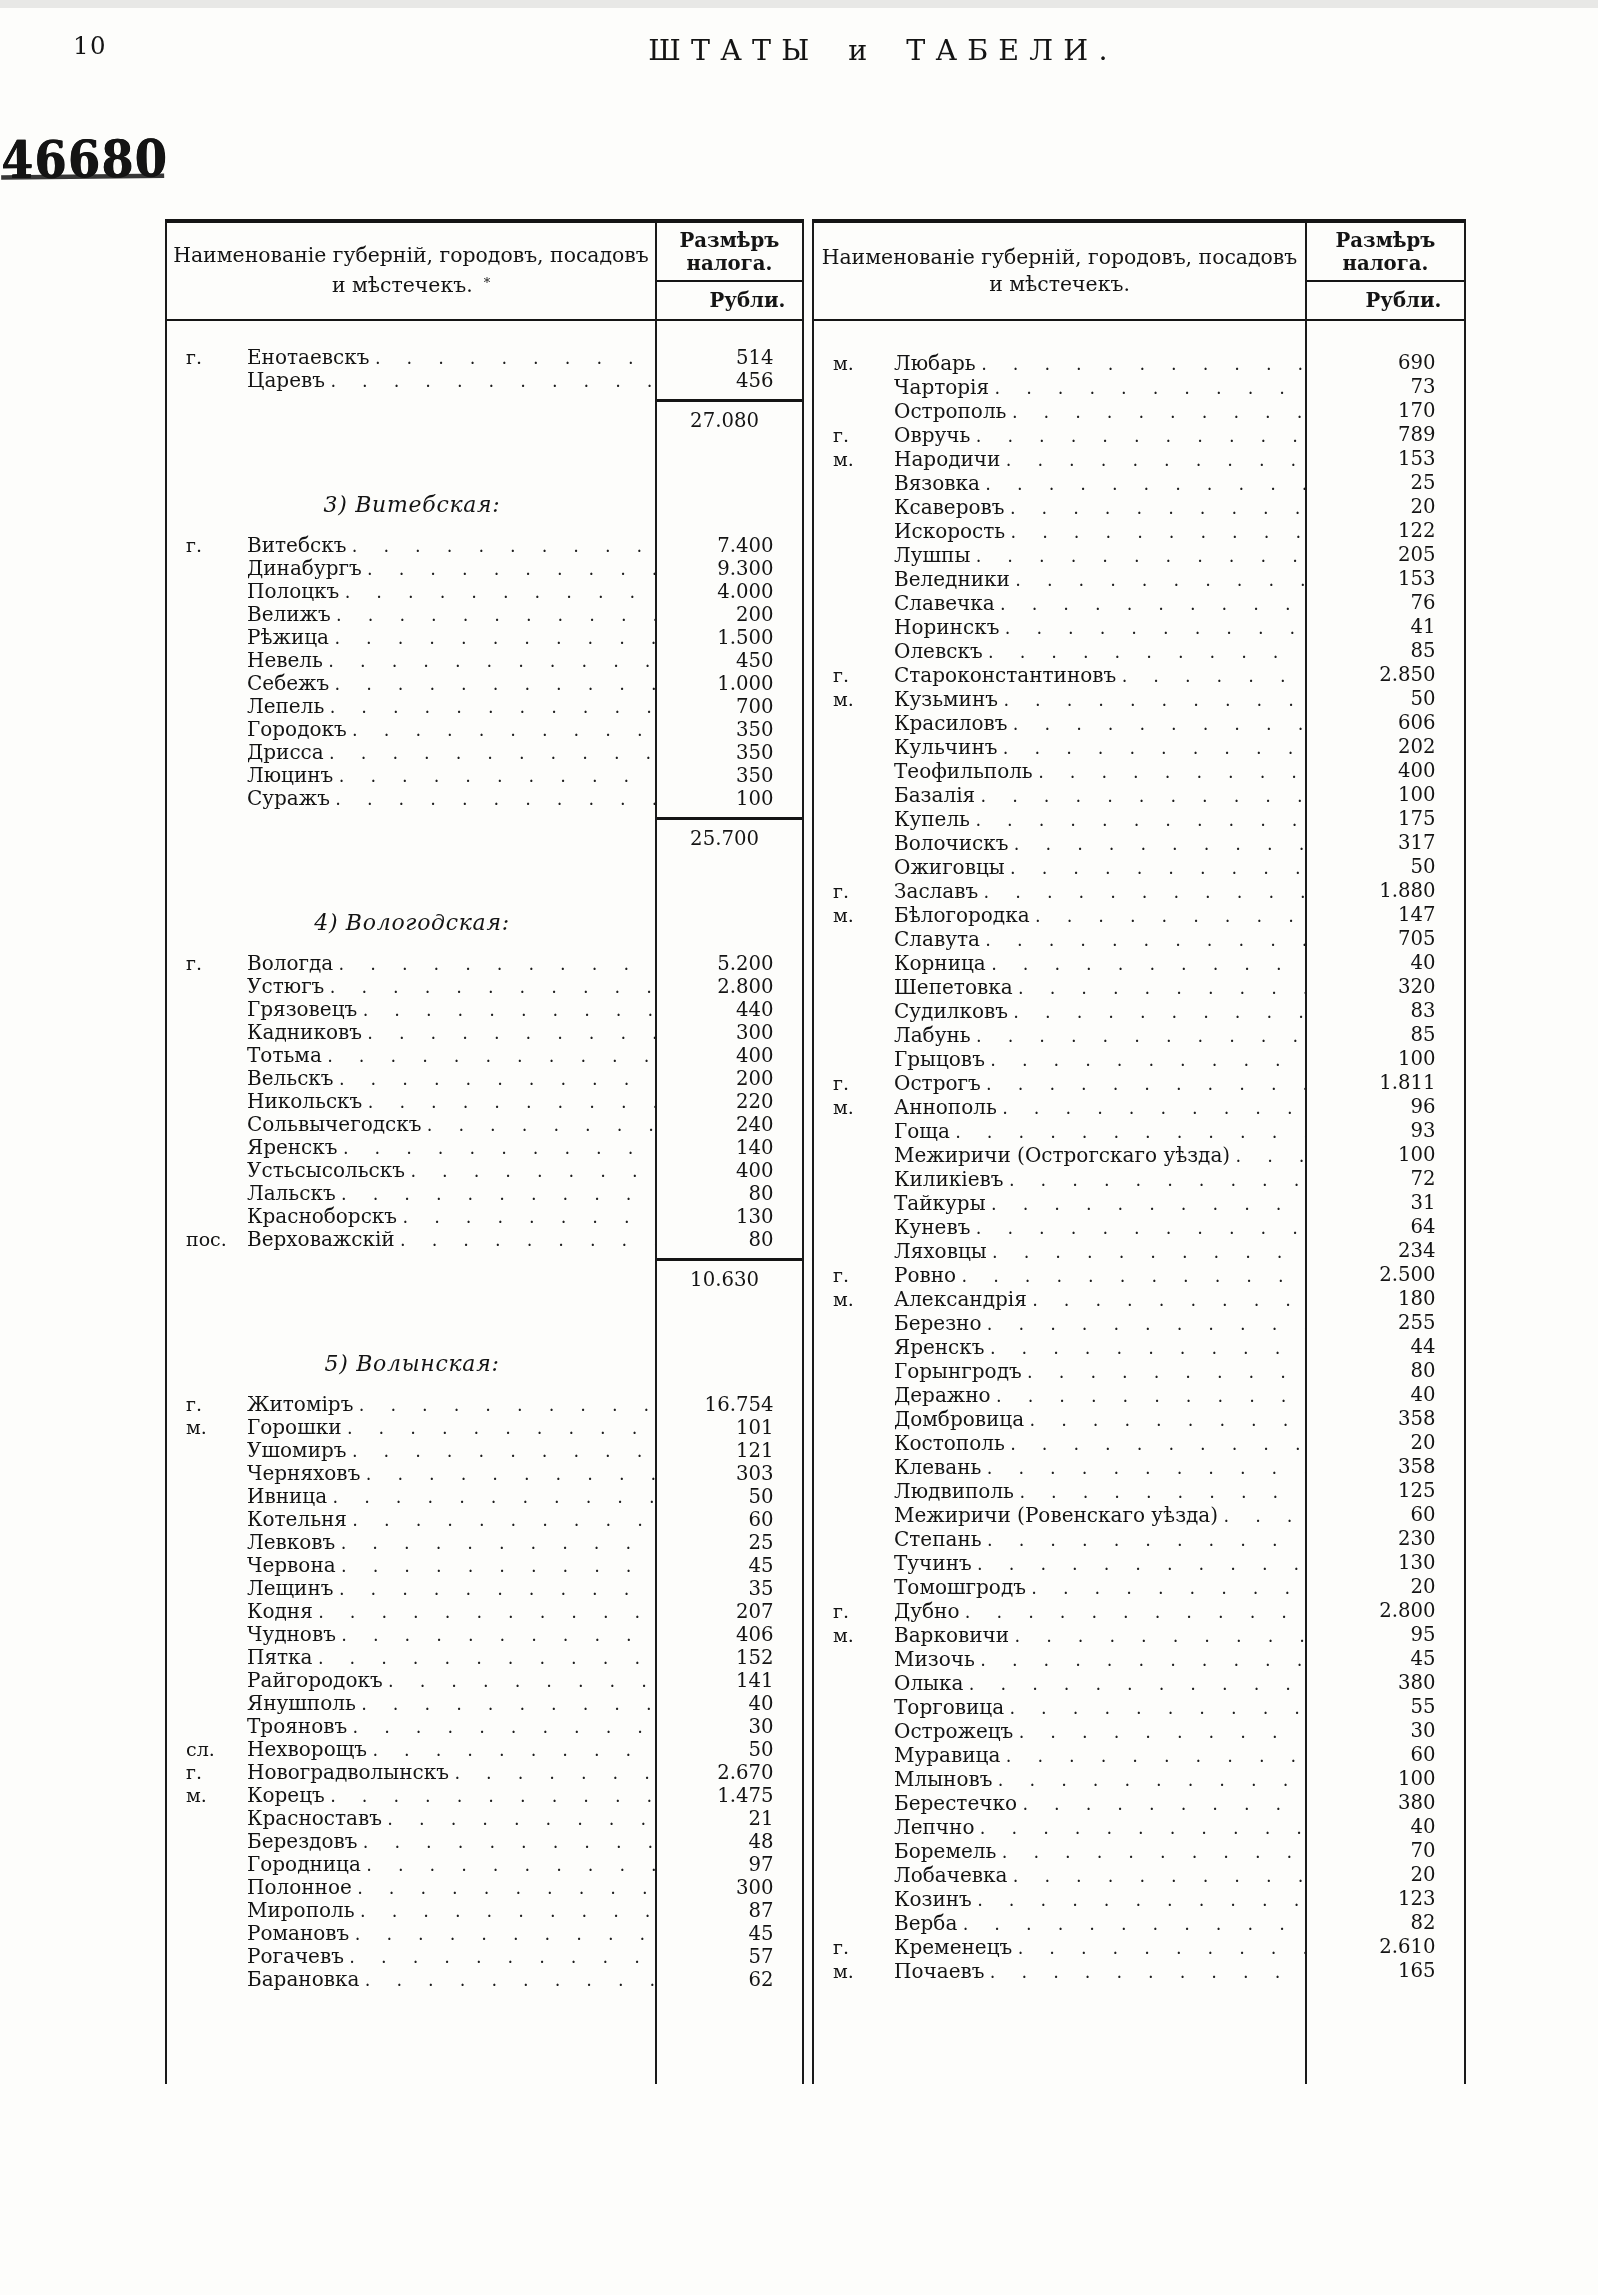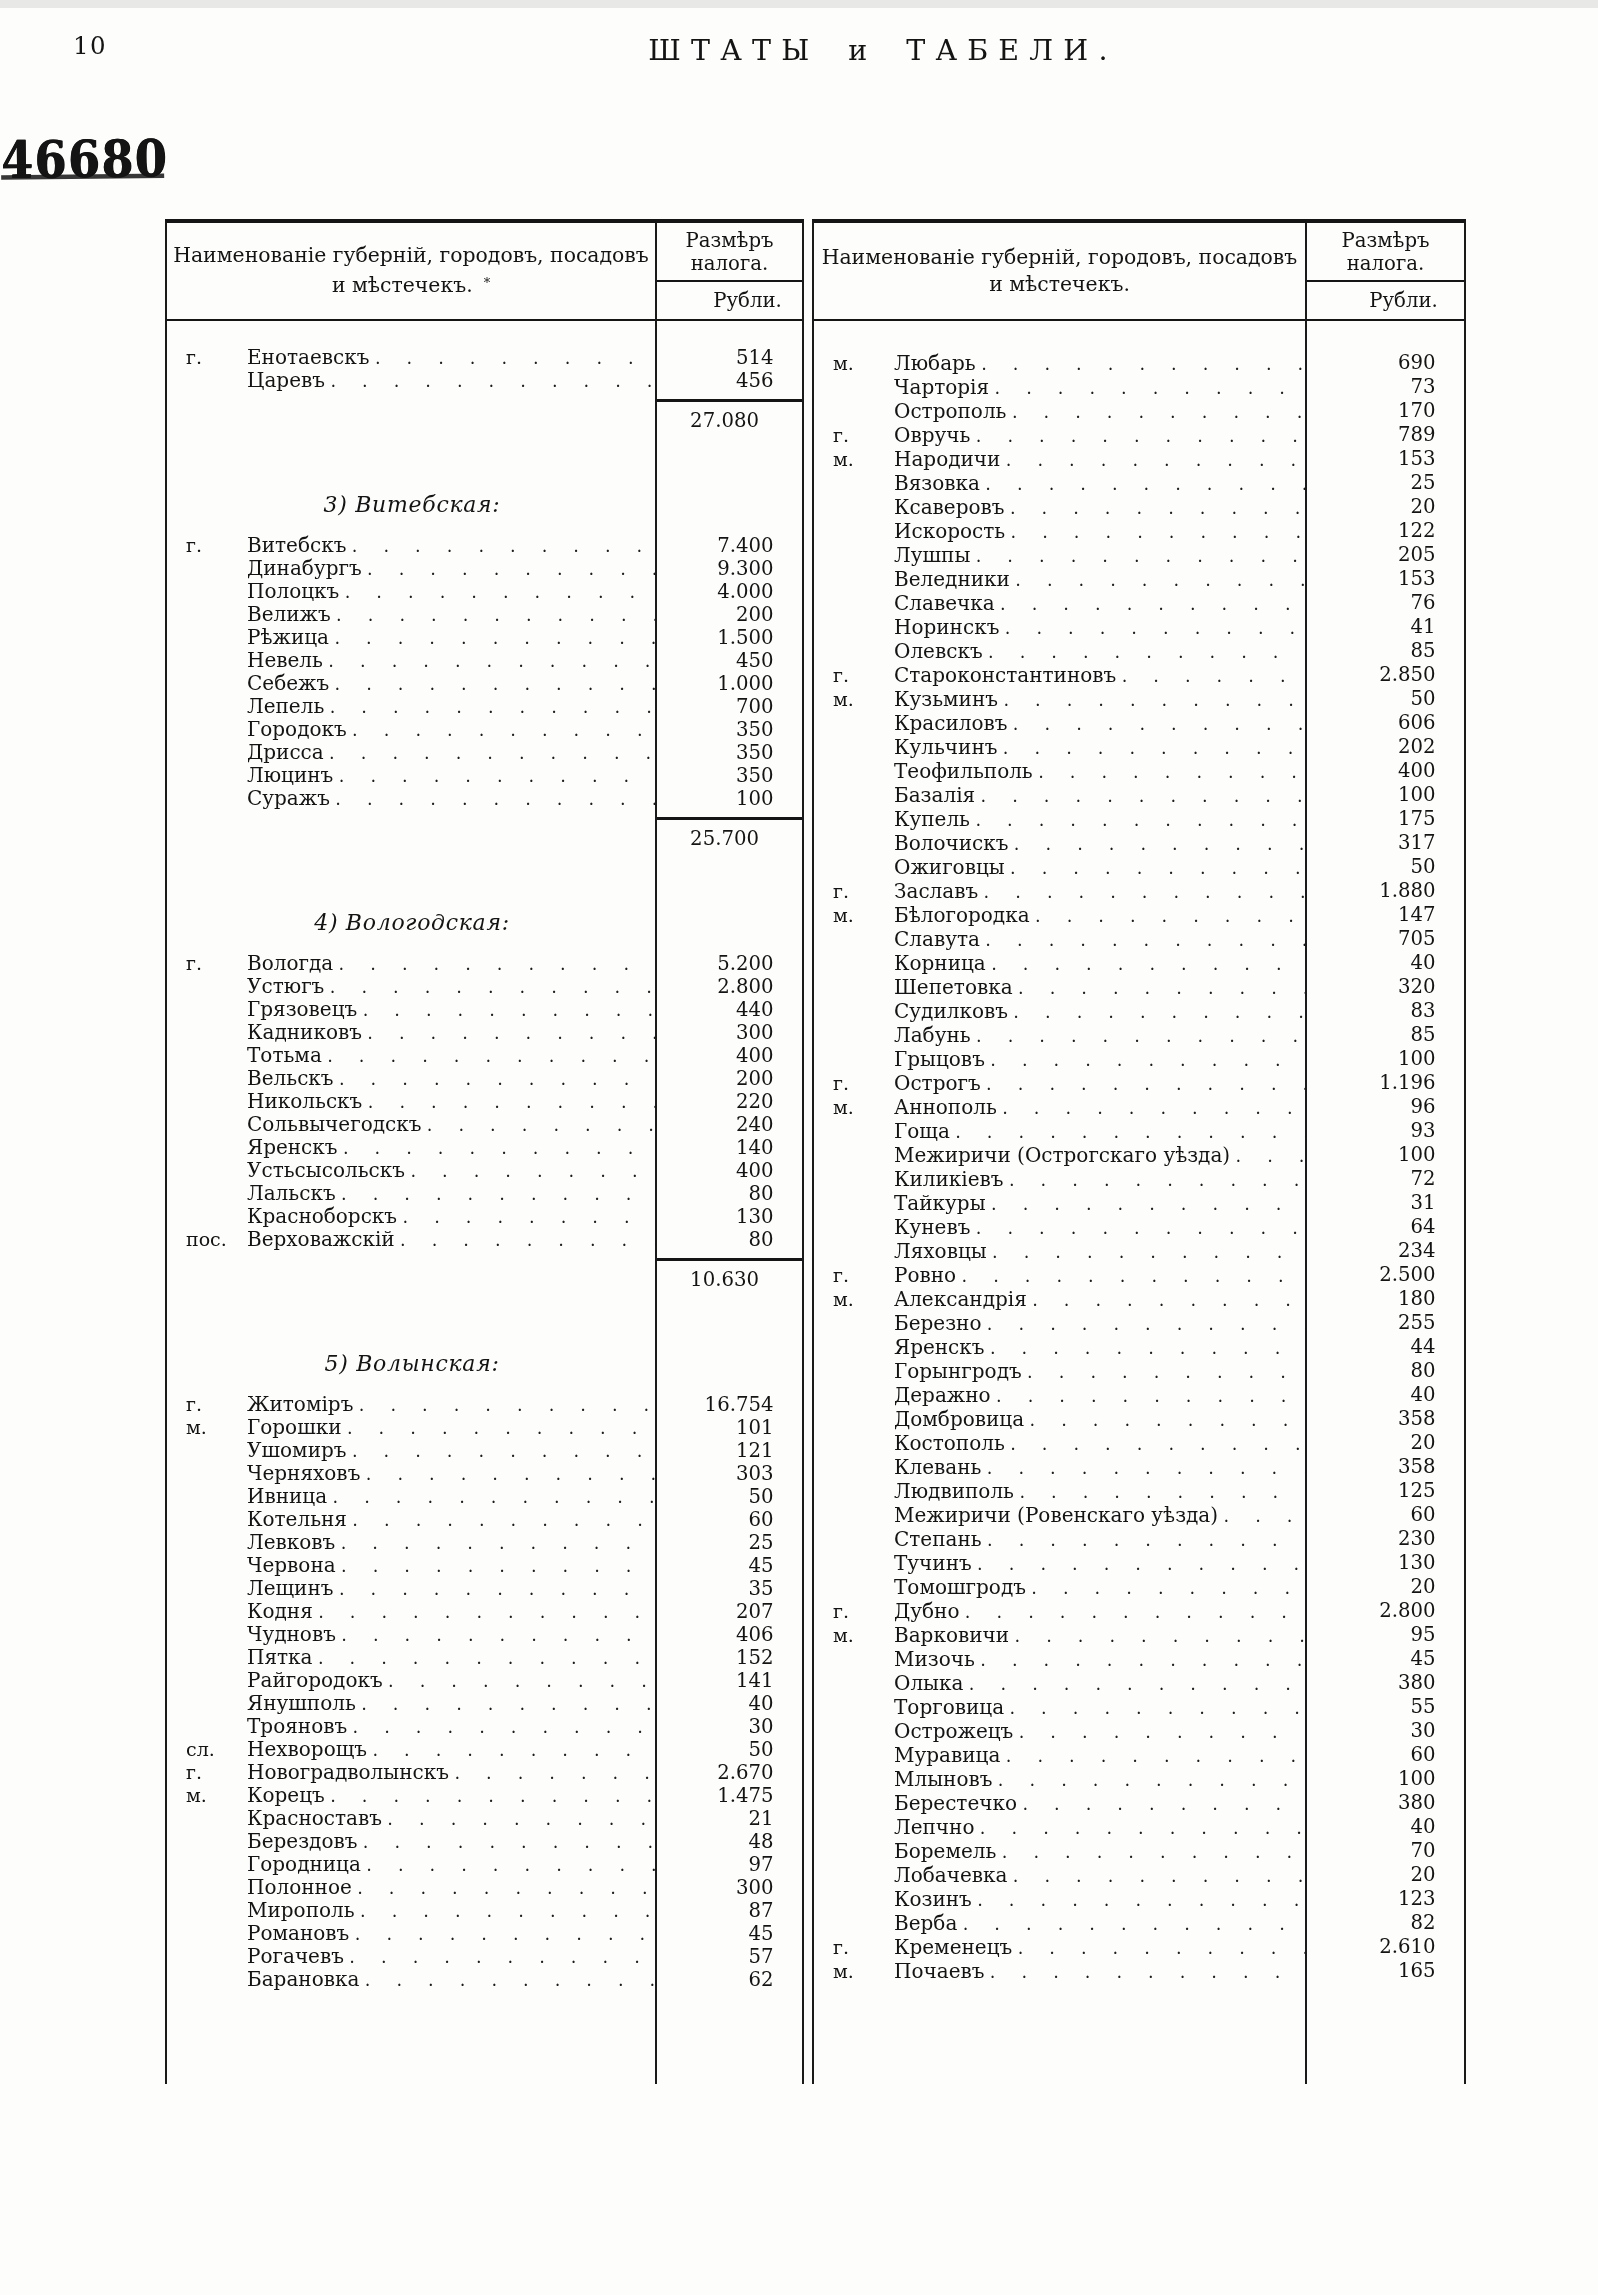--- a/index.html
+++ b/index.html
@@ -30,21 +30,21 @@
   .ht-right{left:812px;width:654px;--valw:157px;--gap:30px;--rowh:24px;}
   .vline{position:absolute;top:0;bottom:0;left:calc(100% - var(--valw) - 2px);width:2px;background:#1a1a1a;}
 
   .t-header{display:flex;height:96px;border-bottom:2.7px solid #151515;flex:none;}
   .name-head{
     width:calc(100% - var(--valw) - 2px);display:flex;flex-direction:column;
     justify-content:center;align-items:center;text-align:center;
     font-size:20.4px;line-height:27px;border-radius:28px;
   }
   .note{font-size:13px;vertical-align:5.4px;margin-left:11px;}
-  .value-head{flex:1;display:flex;flex-direction:column;margin-left:2px;}
+  .value-head{flex:1;display:flex;flex-direction:column;margin-left:2px;font-weight:bold;}
   .vh-top{
     height:57px;border-bottom:2px solid #151515;display:flex;flex-direction:column;
     justify-content:center;align-items:center;font-size:19.7px;line-height:23px;
   }
   .vh-bottom{flex:1;display:flex;justify-content:center;align-items:center;font-size:19.7px;padding-left:36px;}
 
   .t-body{flex:1;display:flex;flex-direction:column;overflow:hidden;}
   .row{display:flex;flex:none;}
   .row.gap{height:var(--gap);}
   .row.fill{flex:1;}
@@ -818,21 +818,21 @@
             <span class="dots"></span>
           </div>
           <div class="val">100</div>
         </div>
         <div class="row entry">
           <div class="lp">
             <span class="pfx">г.</span>
             <span class="nm">Острогъ</span>
             <span class="dots"></span>
           </div>
-          <div class="val">1.196</div>
+          <div class="val">1.811</div>
         </div>
         <div class="row entry">
           <div class="lp">
             <span class="pfx">м.</span>
             <span class="nm">Аннополь</span>
             <span class="dots"></span>
           </div>
           <div class="val">96</div>
         </div>
         <div class="row entry">

